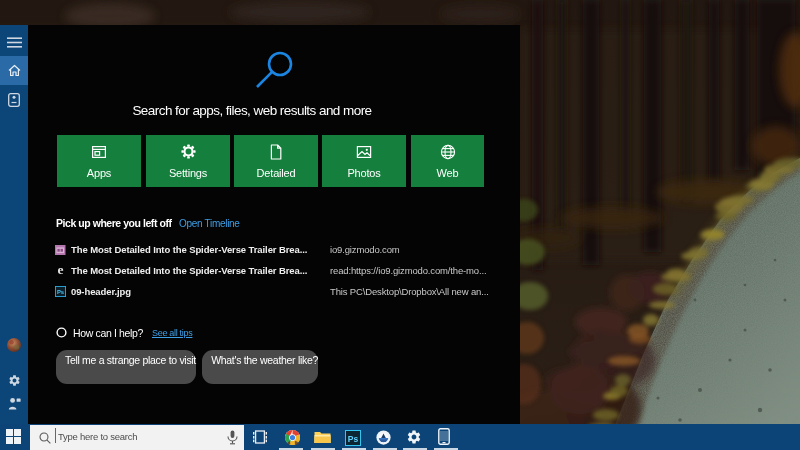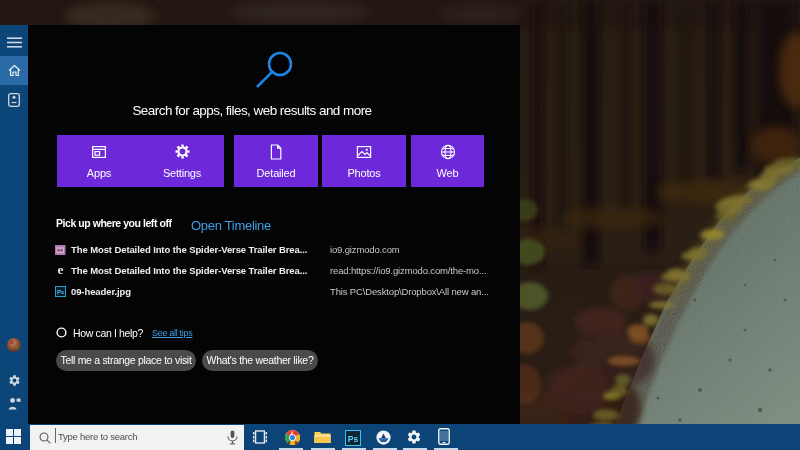--- a/index.html
+++ b/index.html
@@ -7,31 +7,31 @@
        font-family:"Liberation Sans",sans-serif;background:#241a15;}
   .abs{position:absolute;}
   #panel{left:28px;top:25px;width:492px;height:399px;background:#040404;}
   #side{left:0;top:25px;width:28px;height:399px;background:#0c4577;}
   #homeTile{left:0;top:56px;width:28px;height:29px;background:#2a6aa6;}
   #bar{left:0;top:424px;width:800px;height:26px;background:#0c4477;}
   #sbox{left:30px;top:425px;width:214px;height:25px;background:#f2f2f2;}
   #sboxtext{left:58px;top:431px;font-size:9.5px;color:#4d4d4d;letter-spacing:-0.25px;}
   .runline{position:absolute;top:447.5px;height:2.5px;width:24px;background:#c9d6e4;}
   #title{left:28px;top:102.5px;width:448px;text-align:center;color:#fff;font-size:13.5px;letter-spacing:-0.55px;}
-  .btn{position:absolute;top:135px;width:84px;height:52px;background:#6d28d9;color:#fff;}
+  .btn{position:absolute;top:135px;width:84px;height:52px;background:#15803d;color:#fff;}
   .btn svg{position:absolute;left:50%;margin-left:-8px;top:9px;}
   .btn .lb{position:absolute;left:0;right:0;top:32px;text-align:center;font-size:11px;letter-spacing:-0.2px;}
   #pick{left:56px;top:217px;color:#fff;font-size:10.5px;font-weight:bold;letter-spacing:-0.45px;}
-  #opentl{left:179px;top:218px;color:#3e9fe6;font-size:13px;letter-spacing:-0.3px;margin-left:12px;}
+  #opentl{left:179px;top:218px;color:#3e9fe6;font-size:10px;letter-spacing:-0.3px;}
   .rowl{position:absolute;left:71px;color:#efefef;font-size:9.5px;font-weight:bold;letter-spacing:-0.1px;white-space:nowrap;text-align:right;}
   .rowr{position:absolute;left:319px;color:#c9c9c9;font-size:9.5px;letter-spacing:-0.15px;white-space:nowrap;padding-left:11px;}
   #help{left:73px;top:327px;color:#fff;font-size:10.5px;font-weight:normal;letter-spacing:-0.35px;}
   #tips{left:152px;top:328px;color:#3e9fe6;font-size:9px;letter-spacing:-0.3px;text-decoration:underline;}
-  .chip{position:absolute;top:350px;height:21px;background:#4a4a4a;border-radius:11px;
-        color:#fff;font-size:10.5px;line-height:21px;text-align:center;white-space:nowrap;letter-spacing:-0.3px;}
+  .chip{position:absolute;top:350px;height:34px;background:#4a4a4a;border-radius:11px;
+        color:#fff;font-size:10.5px;line-height:21px;text-align:right;white-space:nowrap;letter-spacing:-0.3px;}
 </style>
 </head>
 <body>
 
 <svg class="abs" style="left:0;top:0" width="800" height="450" viewBox="0 0 800 450">
  <defs>
   <linearGradient id="forest" x1="0" y1="0" x2="0" y2="1">
    <stop offset="0" stop-color="#231811"></stop>
    <stop offset="0.5" stop-color="#271c14"></stop>
    <stop offset="1" stop-color="#2b1f16"></stop>
@@ -296,21 +296,21 @@
 <div class="btn" style="left:57px">
  <svg width="16" height="16" viewBox="0 0 16 16">
       <g fill="none" stroke="#fff" stroke-width="1.2">
   <rect x="1.6" y="2.6" width="12.8" height="10.8"></rect>
         <line x1="1.6" y1="5.4" x2="14.4" y2="5.4"></line>
   <rect x="4" y="7.6" width="4.6" height="3.6"></rect>
       </g>
     </svg>
  <div class="lb">Apps</div>
 </div>
-<div class="btn" style="left:140px">
+<div class="btn" style="left:146px">
  <svg width="17" height="17" viewBox="0 0 24 24" style="margin-left:-8.5px;top:8px">
   <circle cx="12" cy="12" r="5.6" fill="none" stroke="#fff" stroke-width="2.9"></circle>
   <g fill="#fff">
         <rect x="10.1" y="2" width="3.8" height="3.4" rx="1" transform="rotate(0 12 12)"></rect>
         <rect x="10.1" y="2" width="3.8" height="3.4" rx="1" transform="rotate(45 12 12)"></rect>
         <rect x="10.1" y="2" width="3.8" height="3.4" rx="1" transform="rotate(90 12 12)"></rect>
         <rect x="10.1" y="2" width="3.8" height="3.4" rx="1" transform="rotate(135 12 12)"></rect>
         <rect x="10.1" y="2" width="3.8" height="3.4" rx="1" transform="rotate(180 12 12)"></rect>
         <rect x="10.1" y="2" width="3.8" height="3.4" rx="1" transform="rotate(225 12 12)"></rect>
         <rect x="10.1" y="2" width="3.8" height="3.4" rx="1" transform="rotate(270 12 12)"></rect>

